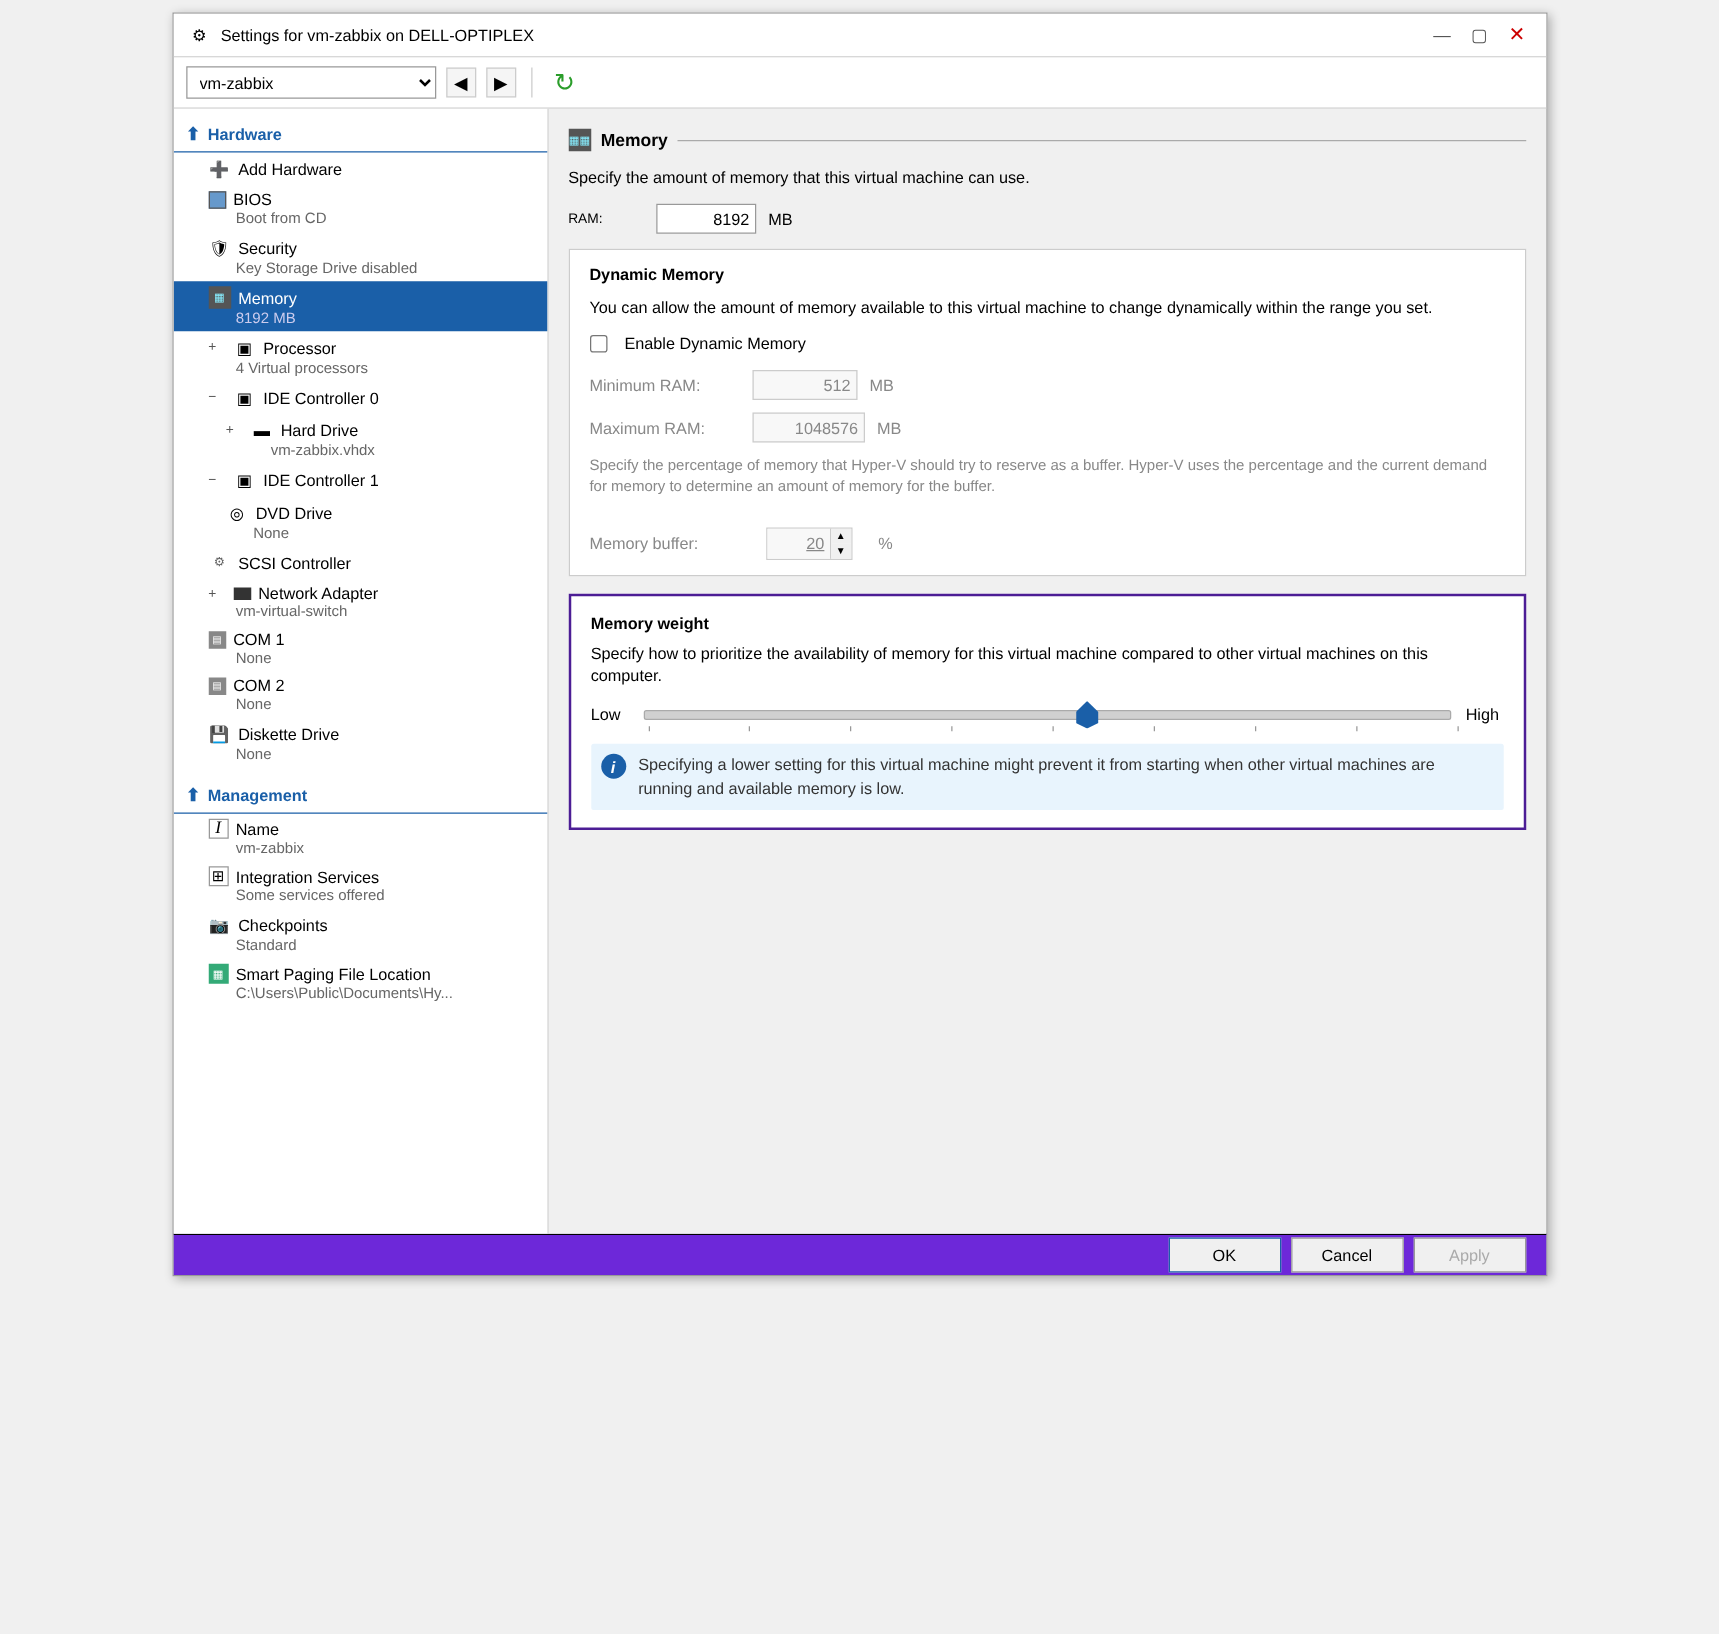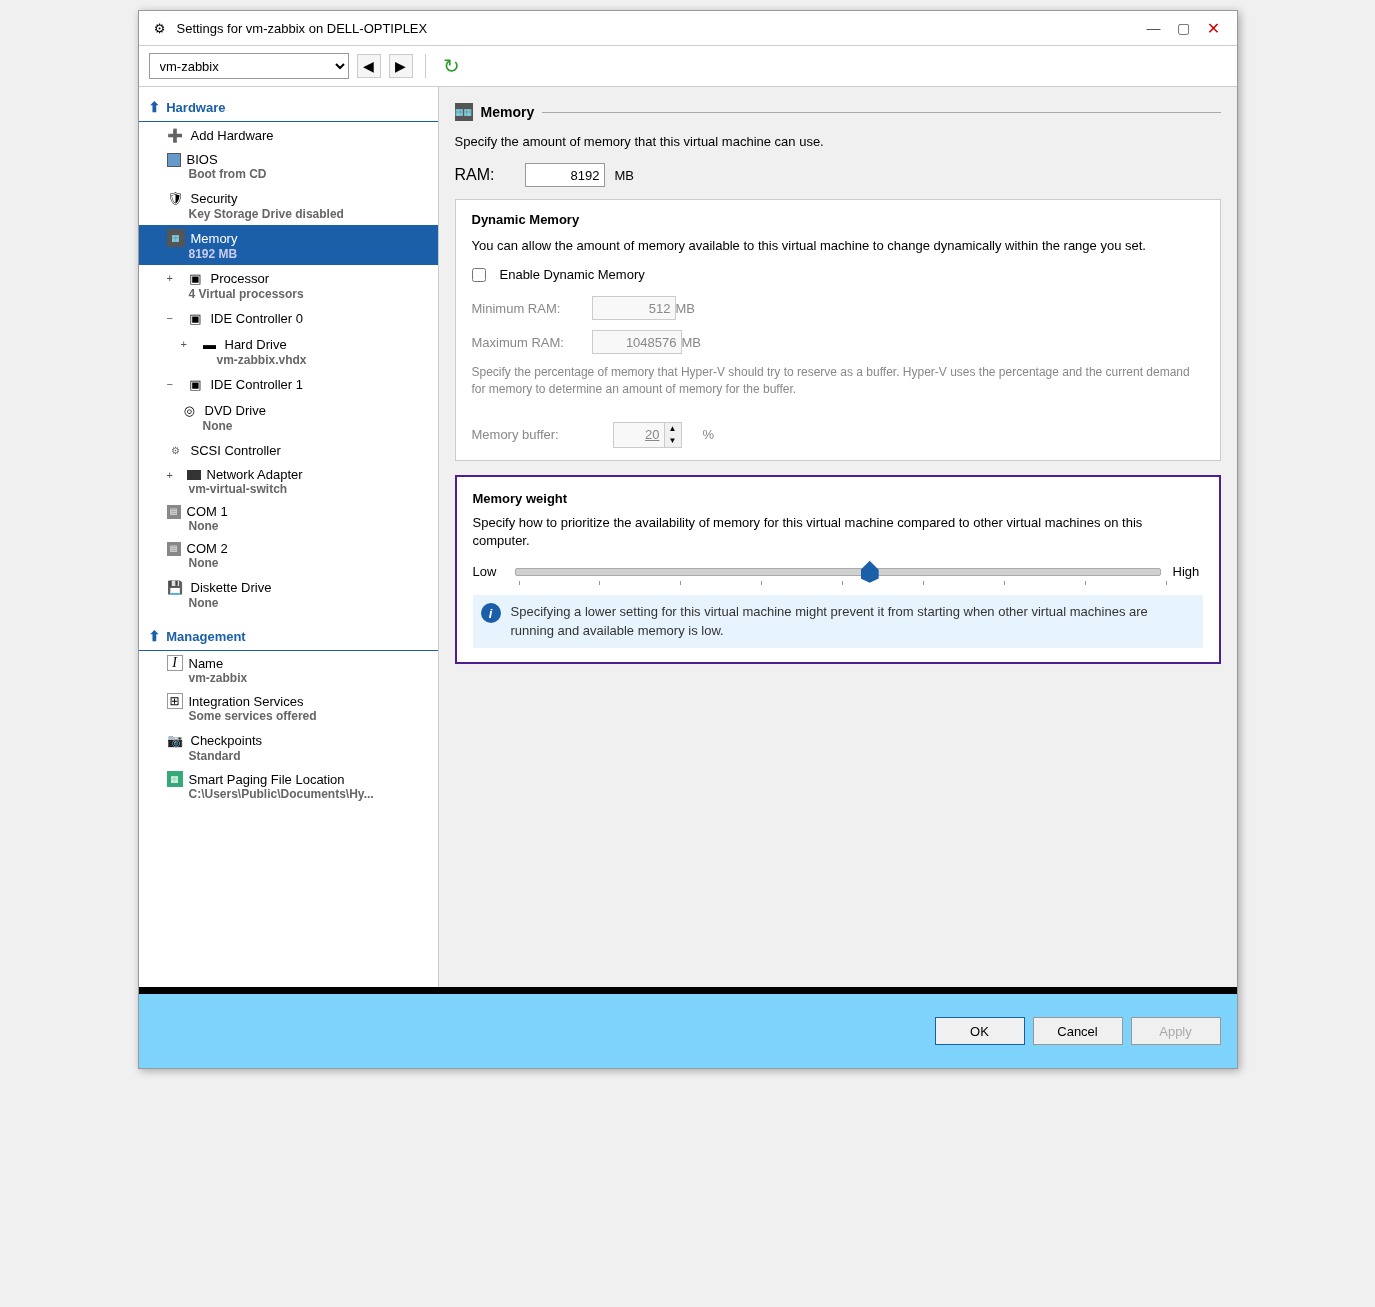--- a/index.html
+++ b/index.html
@@ -130,21 +130,20 @@
       gap: 6px;
     }
     .sidebar-item-name {
       font-size: 13px;
       font-weight: 500;
     }
     .sidebar-item-sub {
       font-size: 12px;
       color: #666;
       padding-left: 22px;
-      font-weight: bold;
     }
     .sidebar-item.selected .sidebar-item-sub { color: #cce; }
     .expand-icon {
       width: 14px;
       font-size: 11px;
       color: #555;
       cursor: pointer;
     }
     .indent1 { padding-left: 42px; }
 
@@ -171,21 +170,21 @@
       height: 1px;
       background: #aaa;
     }
 
     .ram-row {
       display: flex;
       align-items: center;
       gap: 10px;
       margin-bottom: 12px;
     }
-    .ram-label { width: 60px; font-size: 16px; }
+    .ram-label { width: 60px; font-size: 11px; }
     .ram-input {
       width: 80px;
       height: 24px;
       border: 1px solid #999;
       text-align: right;
       padding: 0 4px;
       font-size: 13px;
     }
     .unit-label { font-size: 13px; }
 
@@ -217,20 +216,21 @@
       align-items: center;
       gap: 14px;
       margin-bottom: 14px;
     }
     .checkbox-row input[type=checkbox] { width: 14px; height: 14px; }
     .checkbox-label { font-size: 13px; }
 
     .input-row {
       display: flex;
       align-items: center;
+      gap: 10px;
       margin-bottom: 10px;
     }
     .input-label {
       width: 120px;
       font-size: 13px;
       color: #888;
     }
     .value-input {
       width: 84px;
       height: 24px;
@@ -367,26 +367,26 @@
       font-style: italic;
       font-weight: bold;
     }
     .info-text {
       font-size: 13px;
       line-height: 1.4;
       color: #333;
     }
 
     .footer {
-      background: #7dd3fc;
-      padding: 23px 16px;
+      background: #6d28d9;
+      padding: 2px 16px;
       display: flex;
       justify-content: flex-end;
       gap: 8px;
-      border-top: 7px solid #000000;
+      border-top: 1px solid #000000;
     }
     .footer-btn {
       width: 90px;
       height: 28px;
       font-size: 13px;
       border: 1px solid #999;
       background: #f0f0f0;
       cursor: pointer;
     }
     .footer-btn.ok {

